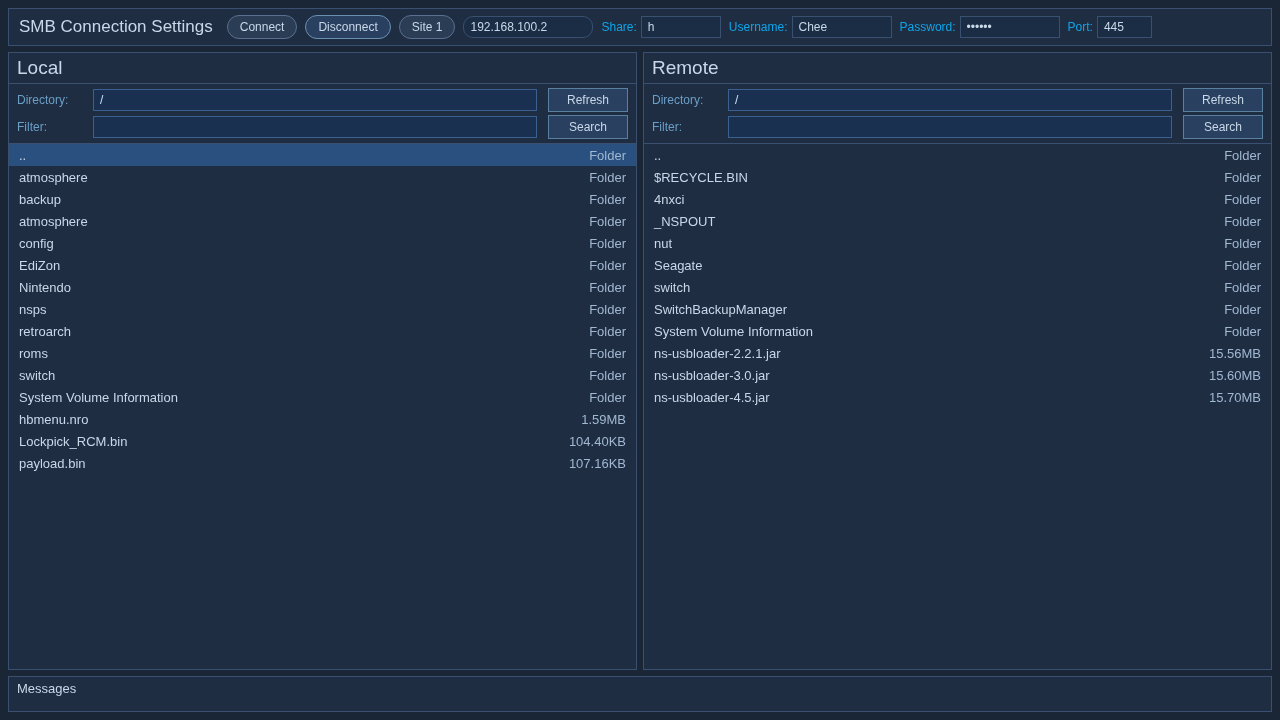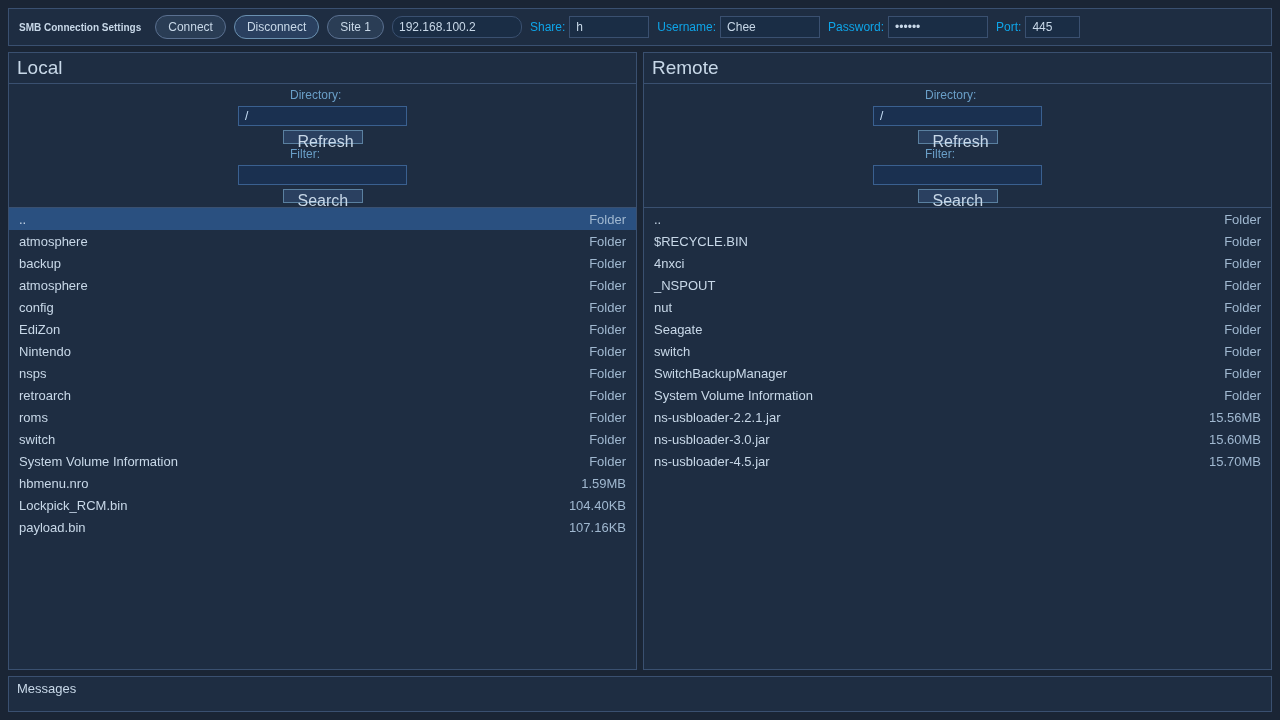--- a/index.html
+++ b/index.html
@@ -28,23 +28,22 @@
       background: #1e2d42;
       border: 1px solid #3a5070;
       padding: 6px 10px;
       display: flex;
       align-items: center;
       gap: 8px;
     }
 
     .top-bar-title {
       color: #c8d8e8;
-      font-size: 10px;
+      font-size: 17px;
       margin-right: 6px;
-      font-weight: bold;
     }
 
     .btn {
       padding: 4px 12px;
       border: 1px solid #5a7090;
       background: #2a3d55;
       color: #c8d8e8;
       cursor: pointer;
       font-size: 12px;
       border-radius: 12px;
@@ -108,22 +107,21 @@
       padding: 4px 8px;
       display: flex;
       flex-direction: column;
       gap: 3px;
       border-bottom: 1px solid #3a5070;
     }
 
     .control-row {
       display: flex;
       align-items: center;
-      gap: 4px;
-      flex-direction: column;
+      gap: 11px;
     }
 
     .control-label {
       color: #6a9fc8;
       width: 65px;
       font-size: 12px;
     }
 
     .dir-input {
       flex: 1;
@@ -143,23 +141,23 @@
       padding: 2px 6px;
       font-size: 12px;
       height: 22px;
     }
 
     .action-btn {
       background: #2a4060;
       border: 1px solid #5a80a0;
       color: #c8d8e8;
       padding: 2px 14px;
-      font-size: 16px;
+      font-size: 12px;
       cursor: pointer;
-      height: 14px;
+      height: 24px;
       width: 80px;
       text-align: center;
     }
 
     
     .file-list {
       flex: 1;
       overflow-y: auto;
       overflow-x: hidden;
     }

